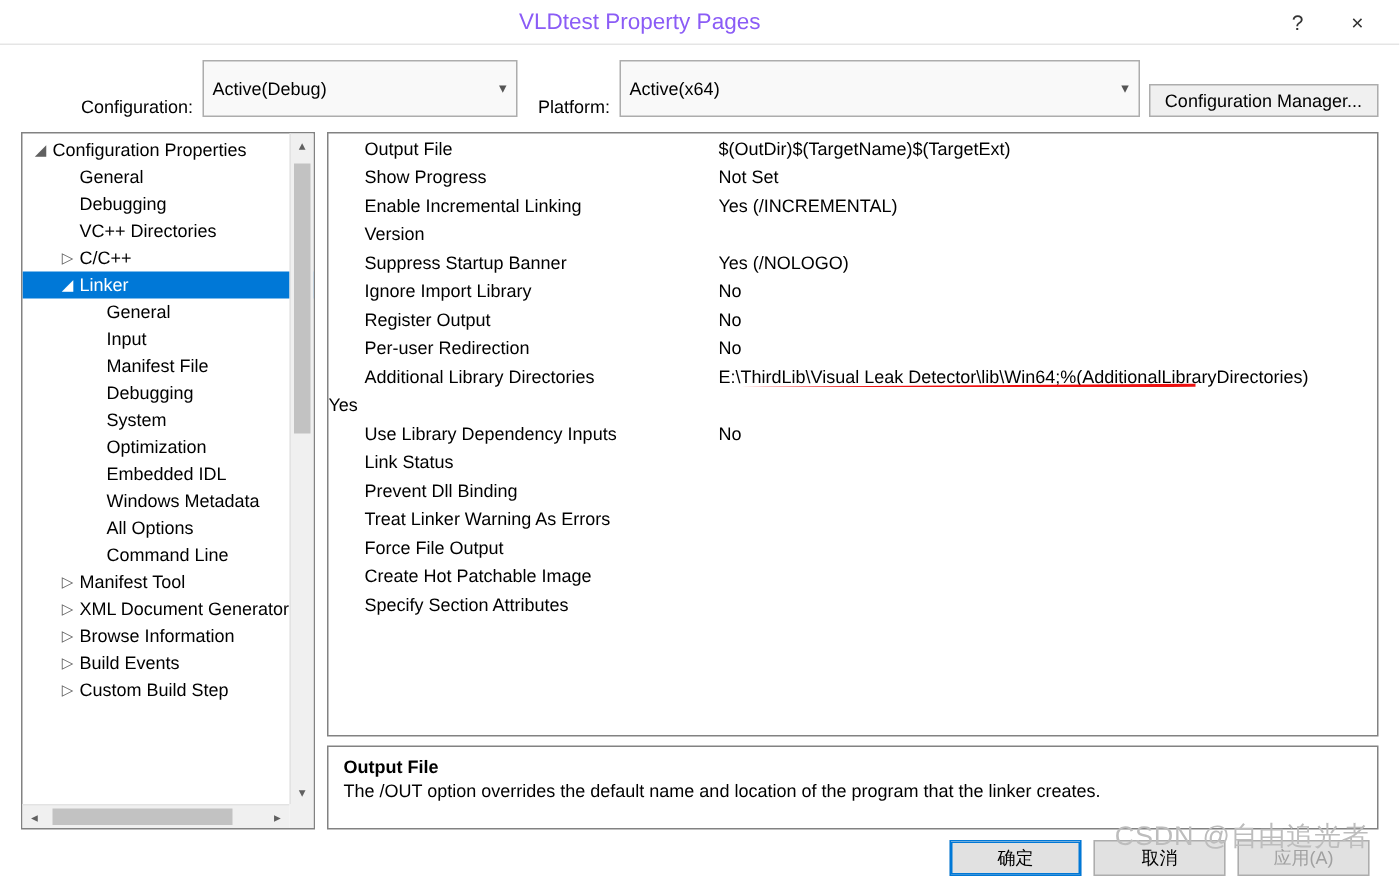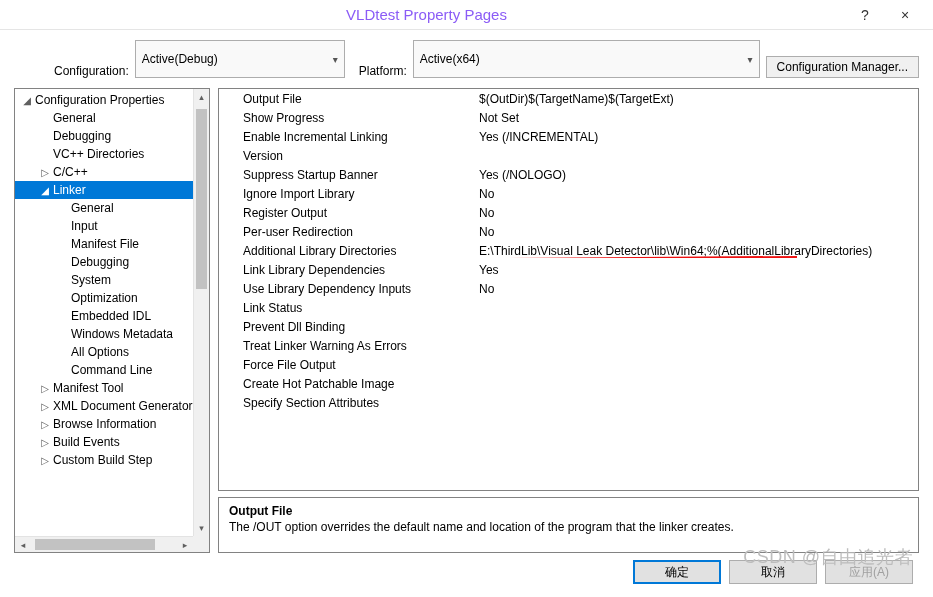--- a/index.html
+++ b/index.html
@@ -209,21 +209,20 @@
         </div>
         <div class="grid-row">
           <div class="k">Per-user Redirection</div>
           <div class="v">No</div>
         </div>
         <div class="grid-row hl">
           <div class="k">Additional Library Directories</div>
           <div class="v">E:\ThirdLib\Visual Leak Detector\lib\Win64;%(AdditionalLibraryDirectories)</div>
         </div>
         <div class="grid-row">
-          <div class="k">Link Library Dependencies</div>
           <div class="v">Yes</div>
         </div>
         <div class="grid-row">
           <div class="k">Use Library Dependency Inputs</div>
           <div class="v">No</div>
         </div>
         <div class="grid-row">
           <div class="k">Link Status</div>
           <div class="v"></div>
         </div>

